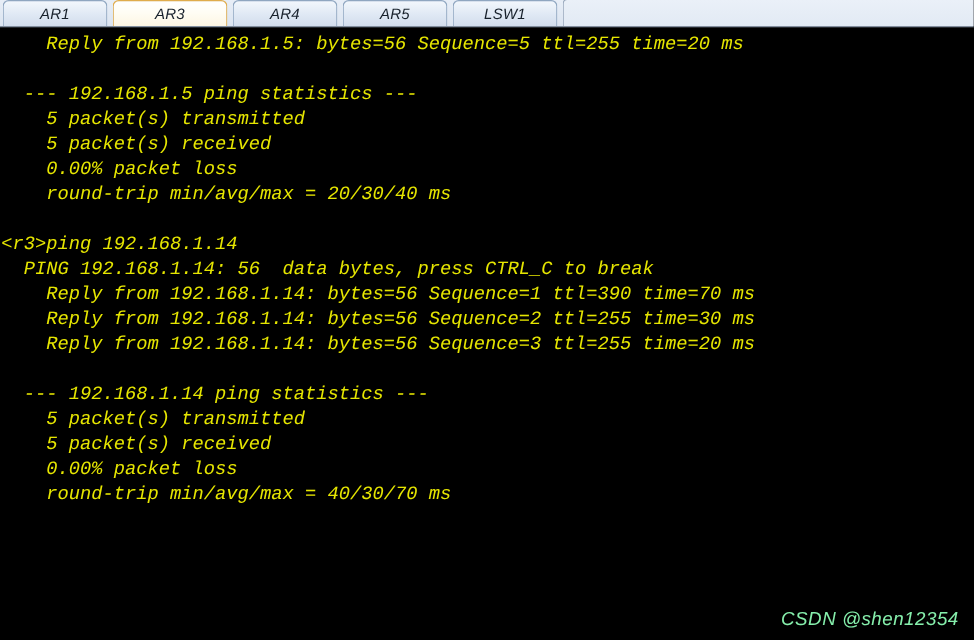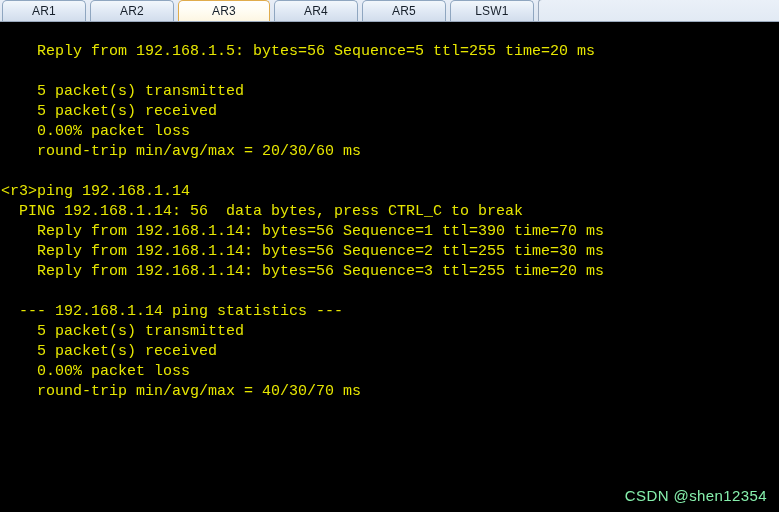--- a/index.html
+++ b/index.html
@@ -14,20 +14,21 @@
     overflow: hidden;
     font-family: "Liberation Mono", "DejaVu Sans Mono", monospace;
   }
 
   #app {
     position: relative;
     width: 779px;
     height: 512px;
     overflow: hidden;
     background: #000;
+    font-style: italic;
   }
 
   
   .tabstrip {
     position: relative;
     height: 22px;
     background: #dce6f2;
     background: linear-gradient(to bottom, #e8eef7 0%, #dbe4f0 100%);
     border-bottom: 1px solid #9aa9bd;
     box-sizing: border-box;
@@ -73,21 +74,21 @@
 
   
   .console {
     position: absolute;
     left: 0;
     top: 22px;
     width: 779px;
     height: 396px;
     background: #000000;
     overflow: hidden;
-    padding: 20px 0 0 0;
+    padding: 4px 0 0 0;
     box-sizing: border-box;
   }
   .cline {
     color: #e6e600;
     font-family: "Liberation Mono", "DejaVu Sans Mono", monospace;
     font-size: 15px;
     line-height: 20px;
     height: 20px;
     white-space: pre;
     padding-left: 1px;
@@ -109,37 +110,37 @@
   }
 </style>
 </head>
 <body>
 
 <div id="app">
 
   <div class="tabstrip">
     <div id="tabs-host" style="display:flex;align-items:flex-end;">
         <div class="tab">AR1</div>
-        <div class="tab">AR2</div>
         <div class="tab active">AR3</div>
         <div class="tab">AR4</div>
         <div class="tab">AR5</div>
         <div class="tab">LSW1</div>
       </div>
     <div class="tab-filler"></div>
   </div>
 
   <div class="console">
     <div id="console-host">
         <div class="cline">    Reply from 192.168.1.5: bytes=56 Sequence=5 ttl=255 time=20 ms</div>
         <div class="cline blank"></div>
+        <div class="cline">  --- 192.168.1.5 ping statistics ---</div>
         <div class="cline">    5 packet(s) transmitted</div>
         <div class="cline">    5 packet(s) received</div>
         <div class="cline">    0.00% packet loss</div>
-        <div class="cline">    round-trip min/avg/max = 20/30/60 ms</div>
+        <div class="cline">    round-trip min/avg/max = 20/30/40 ms</div>
         <div class="cline blank"></div>
         <div class="cline">&lt;r3&gt;ping 192.168.1.14</div>
         <div class="cline">  PING 192.168.1.14: 56  data bytes, press CTRL_C to break</div>
         <div class="cline">    Reply from 192.168.1.14: bytes=56 Sequence=1 ttl=390 time=70 ms</div>
         <div class="cline">    Reply from 192.168.1.14: bytes=56 Sequence=2 ttl=255 time=30 ms</div>
         <div class="cline">    Reply from 192.168.1.14: bytes=56 Sequence=3 ttl=255 time=20 ms</div>
         <div class="cline blank"></div>
         <div class="cline">  --- 192.168.1.14 ping statistics ---</div>
         <div class="cline">    5 packet(s) transmitted</div>
         <div class="cline">    5 packet(s) received</div>

